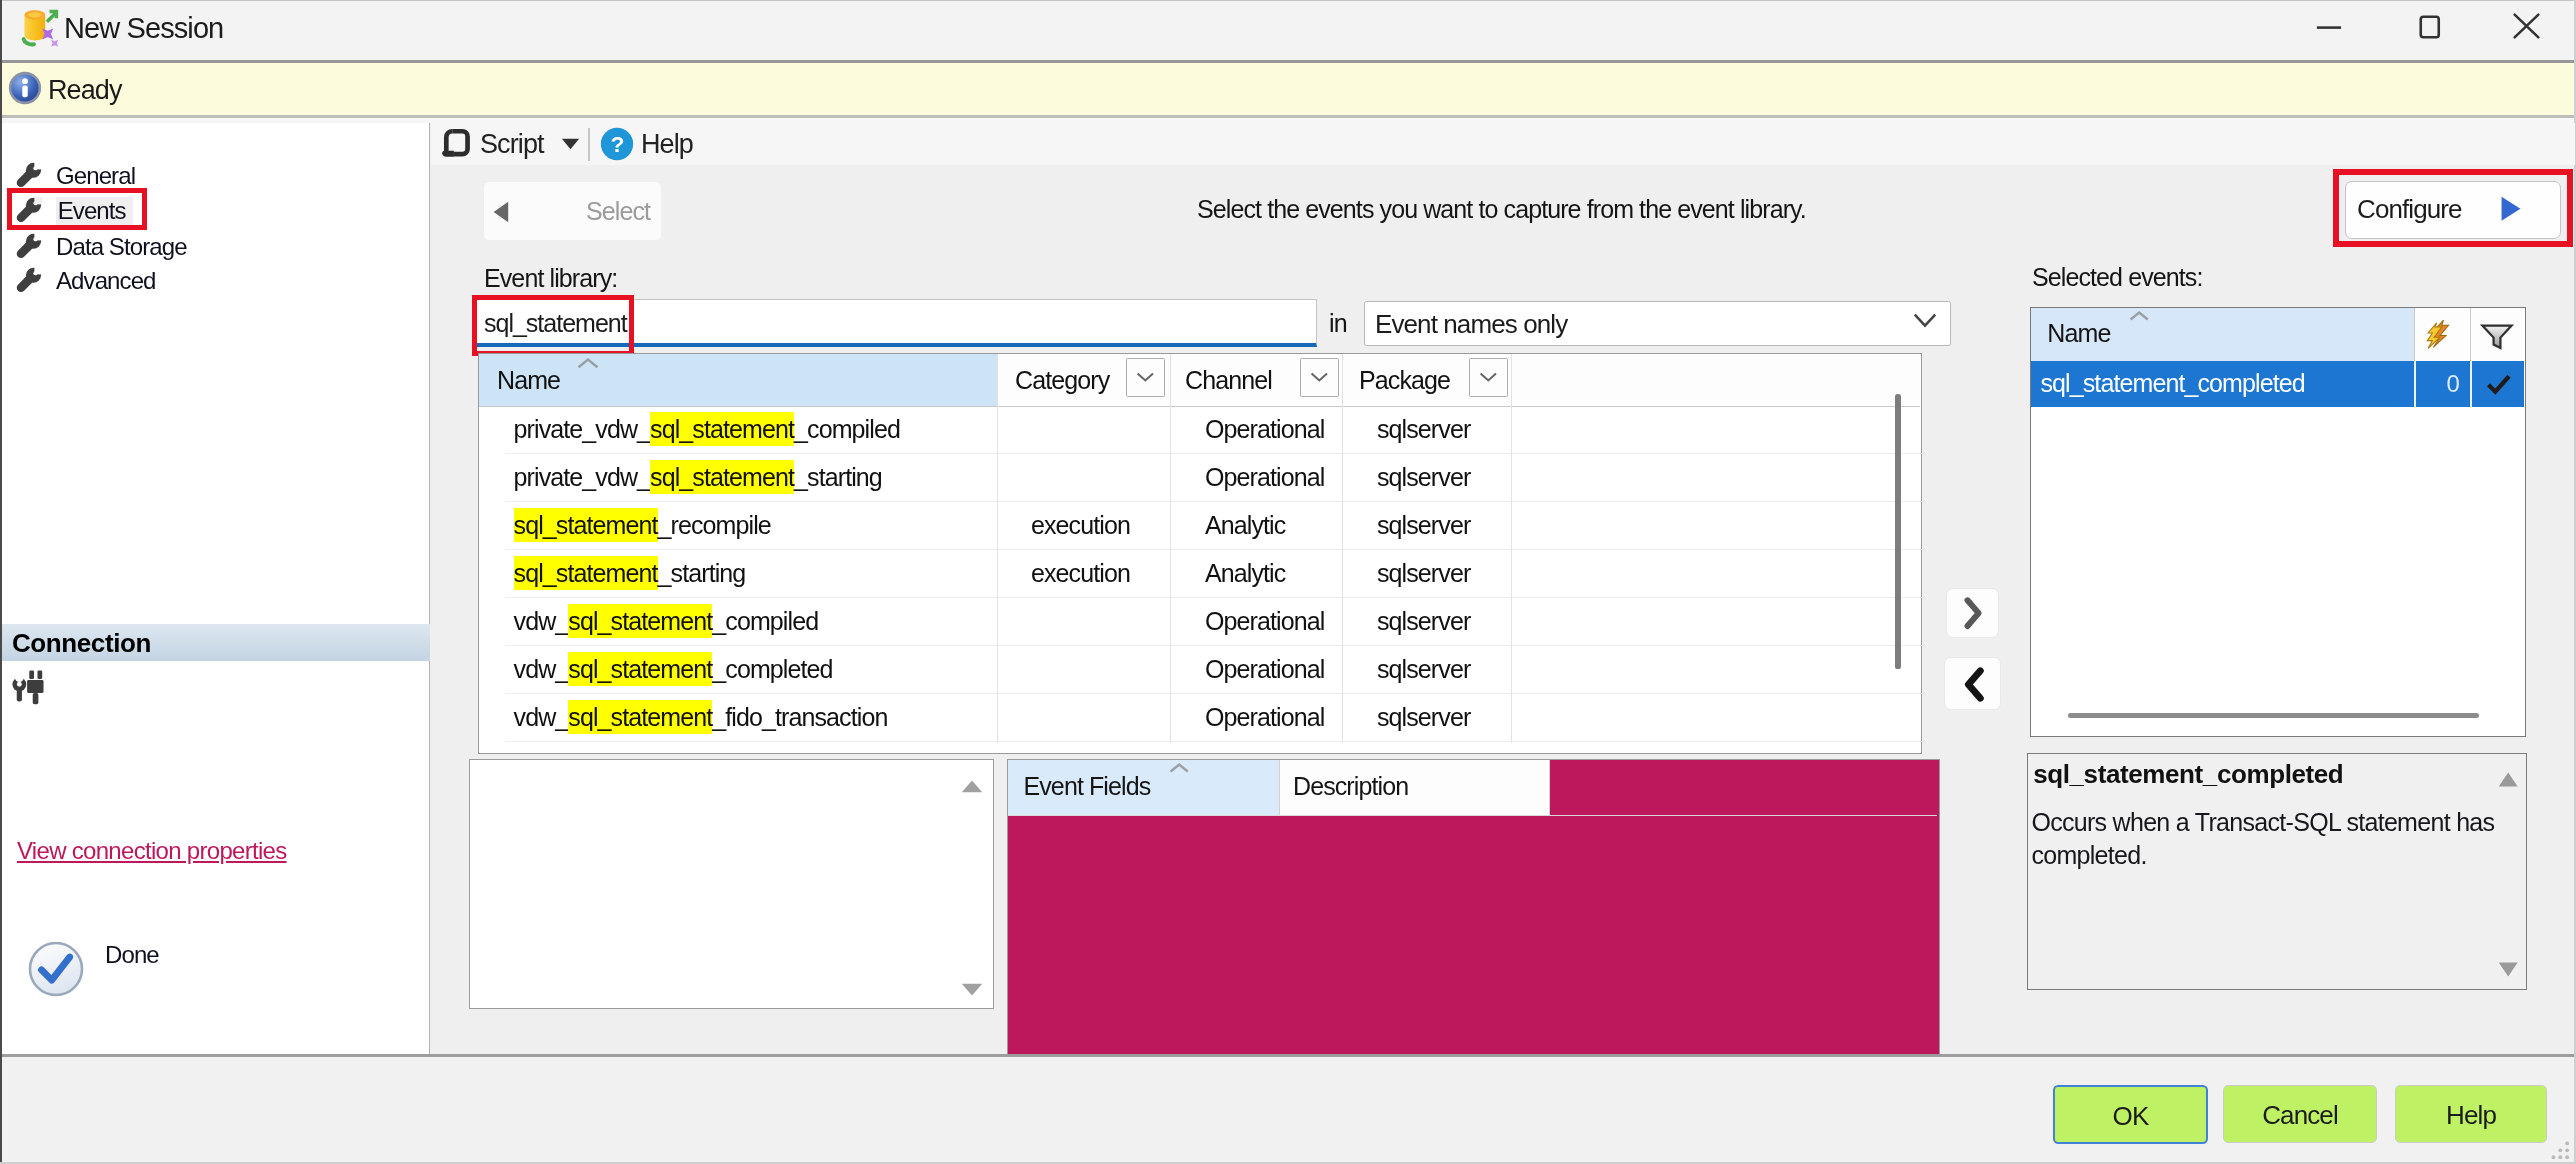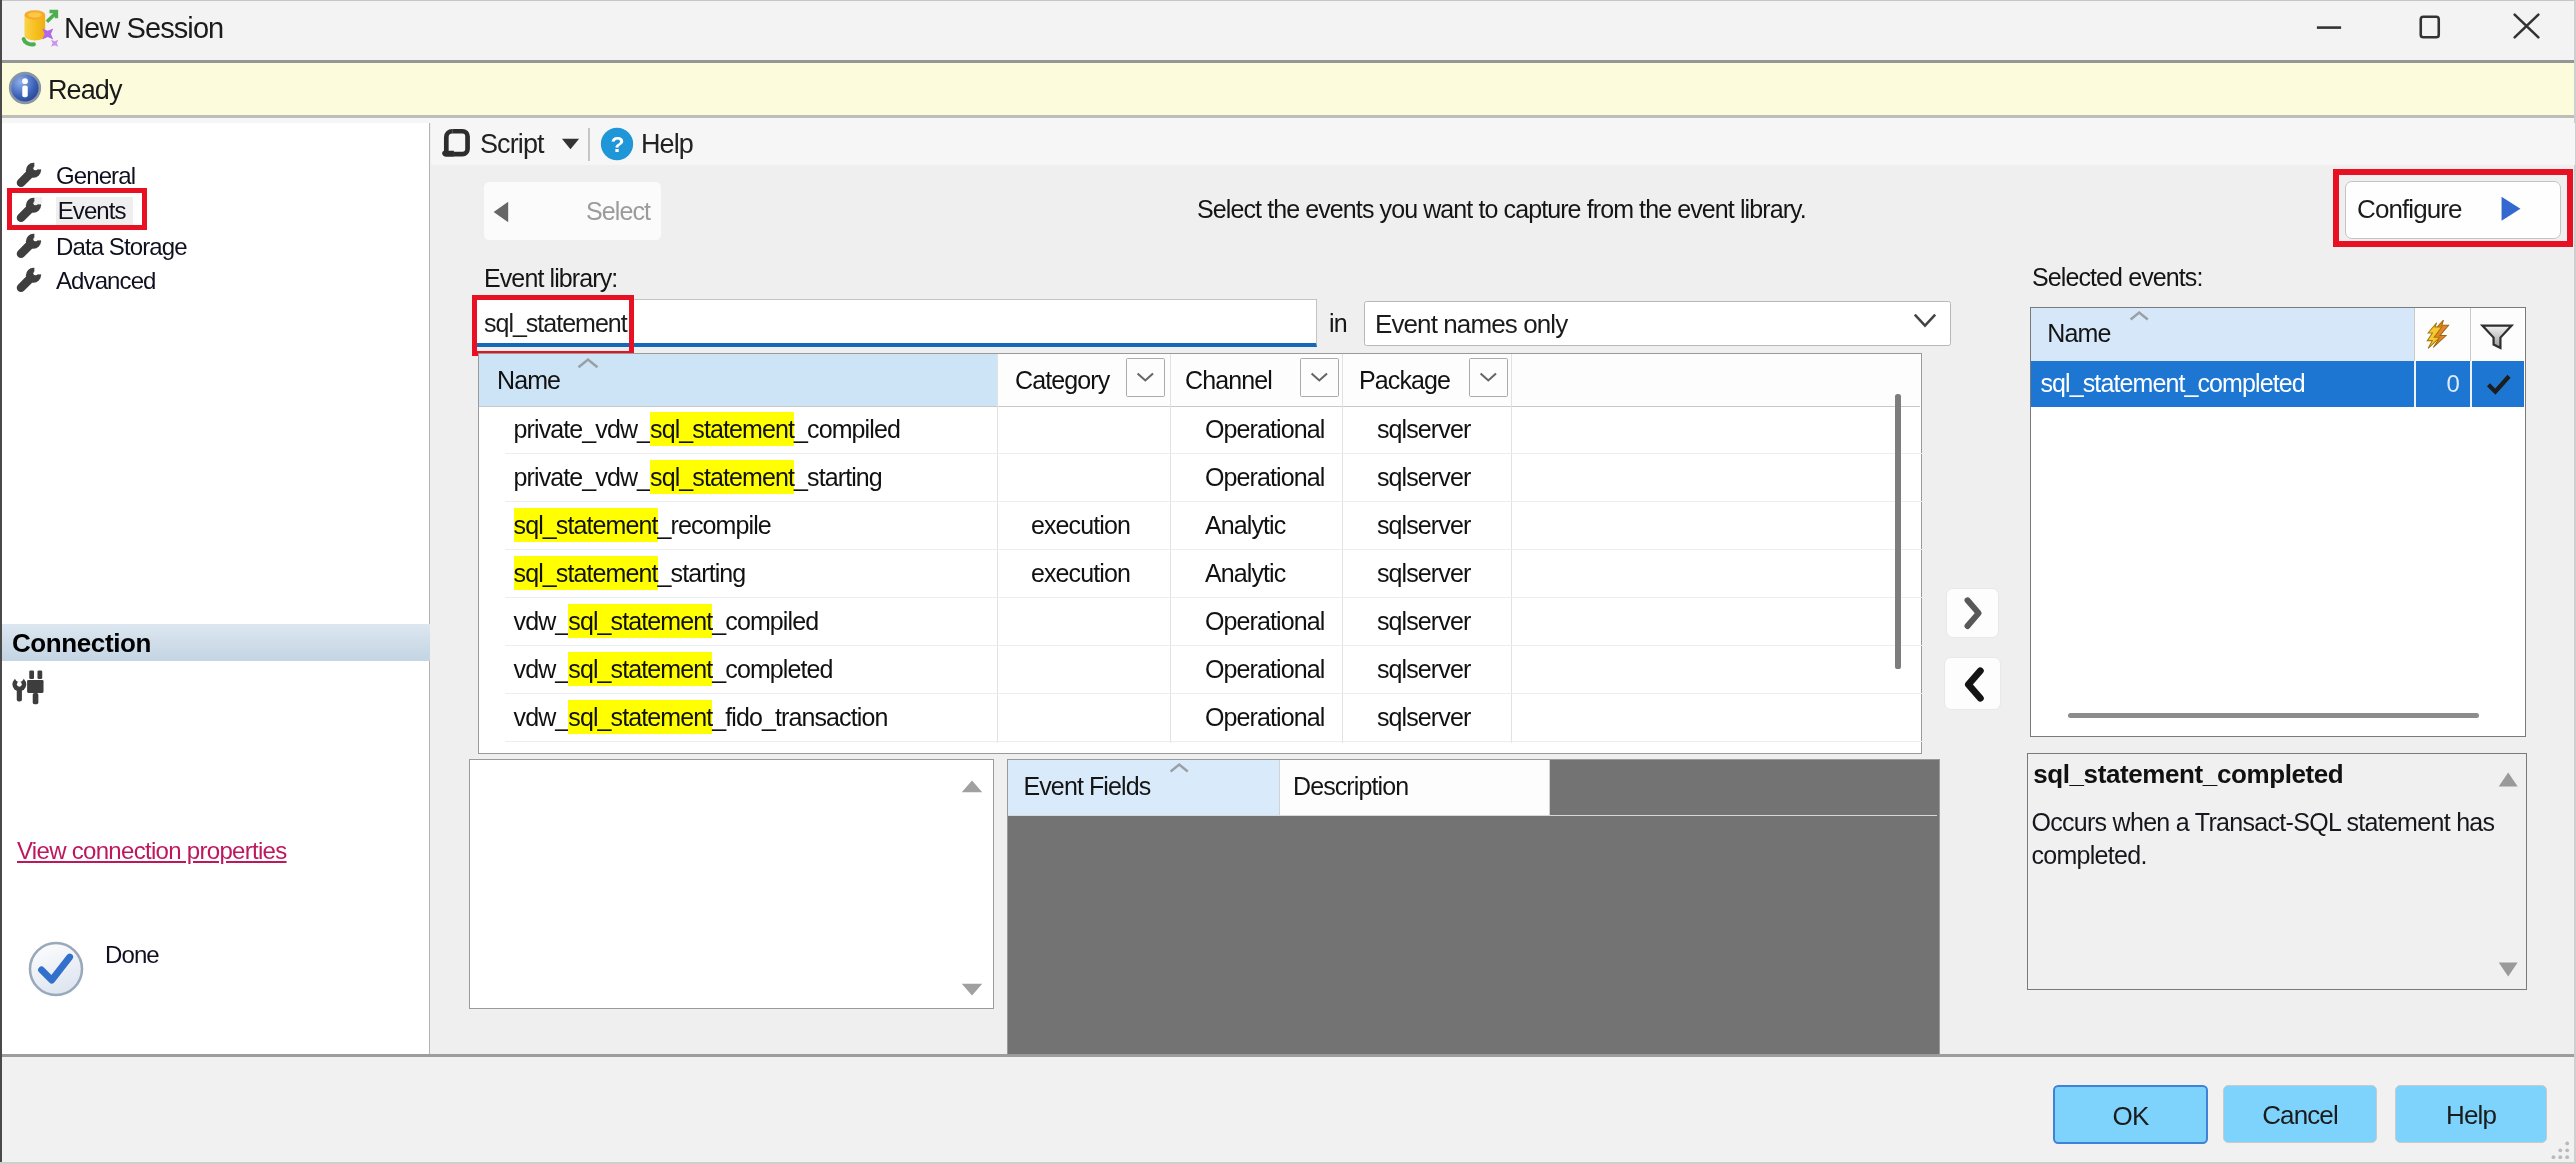--- a/index.html
+++ b/index.html
@@ -58,33 +58,33 @@
 .htxt { position:absolute; top:12px; font-size:25px; color:#111; }
 .hdrop { position:absolute; top:4.3px; width:39px; height:39px; background:#fdfdfd; border:1.7px solid #ababab; border-radius:1.7px; text-align:center; padding-top:12px; }
 .vline { position:absolute; top:0px; width:0.9px; height:389px; background:#e2e2e2; }
 .trow { position:absolute; left:0; width:1417px; height:48px; border-bottom:0.9px solid #ededed;margin-left:26px; }
 .trow span { position:absolute; top:8.6px; font-size:25px; color:#111; white-space:nowrap; }
 .c1 { left:8.6px; } .c2 { left:526px; } .c3 { left:700px; } .c4 { left:872px; }
 .hl { font-style:normal; background:#ffff00; padding:2.6px 0 3.4px 0; }
 
 
 #blpane { left:469px; top:759px; width:525px; height:250px; background:#fff; border:1.7px solid #9a9a9a; }
-#brpane { left:1007px; top:759px; width:933px; height:296px; background:#737373; border:1.7px solid #9a9a9a; }
+#brpane { left:1007px; top:759px; width:933px; height:296px; background:#be185d; border:1.7px solid #9a9a9a; }
 
 
 #movR { left:1946px; top:588px; width:53px; height:50px; background:#fdfdfd; border:0.9px solid #e8e8e8; border-radius:6.9px; }
 #movL { left:1944px; top:657px; width:57px; height:53px; background:#fdfdfd; border:0.9px solid #e8e8e8; border-radius:6.9px; }
 
 
 #seltitle { left:2032px; top:263px; font-size:25px; color:#151515; }
 #sellist { left:2030px; top:307px; width:496px; height:430px; background:#fff; border:1.7px solid #7a7a7a; }
 #descbox { left:2027px; top:753px; width:500px; height:237px; background:#f0f0f0; border:1.7px solid #7a7a7a; }
 
 
-.fbtn { position:absolute; background:#7dd3fc; border:1.7px solid #cacaca; border-radius:5.2px; font-size:26px; color:#1b1b1b; }
+.fbtn { position:absolute; background:#bef264; border:1.7px solid #cacaca; border-radius:5.2px; font-size:26px; color:#1b1b1b; }
 #okbtn { left:2053px; top:1085px; width:155px; height:59px; border:2.6px solid #3f82d8; }
 #cancelbtn { left:2223px; top:1085px; width:154px; height:58px; }
 #helpbtn { left:2395px; top:1085px; width:152px; height:58px; }
 .fbtn span { position:absolute; left:0; right:0; top:13.8px; text-align:center; }
 </style>
 </head>
 <body>
 <div id="win">
   <div class="abs" id="titlebar"></div>
   <div class="abs" id="titleline"></div>

